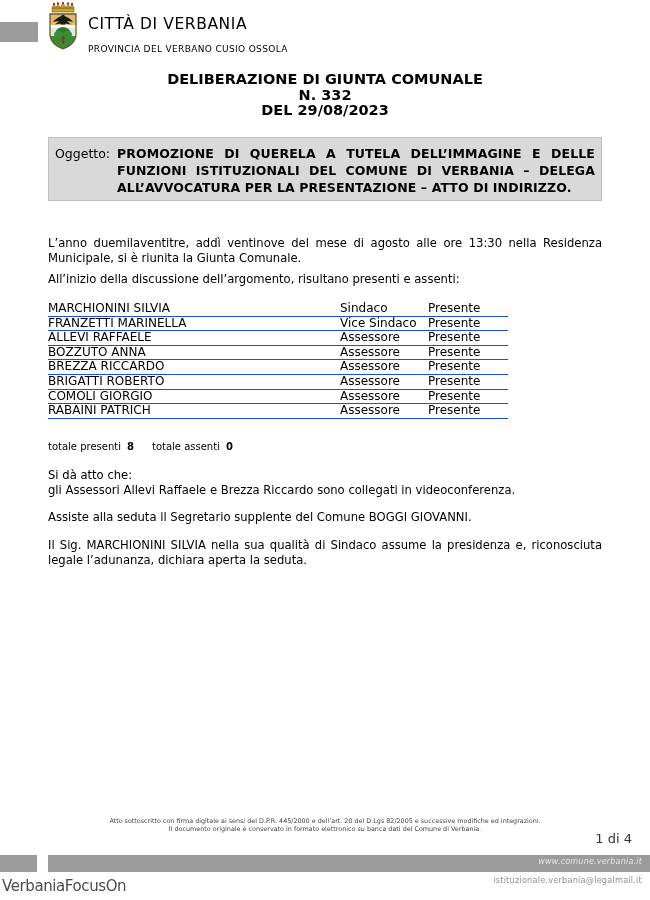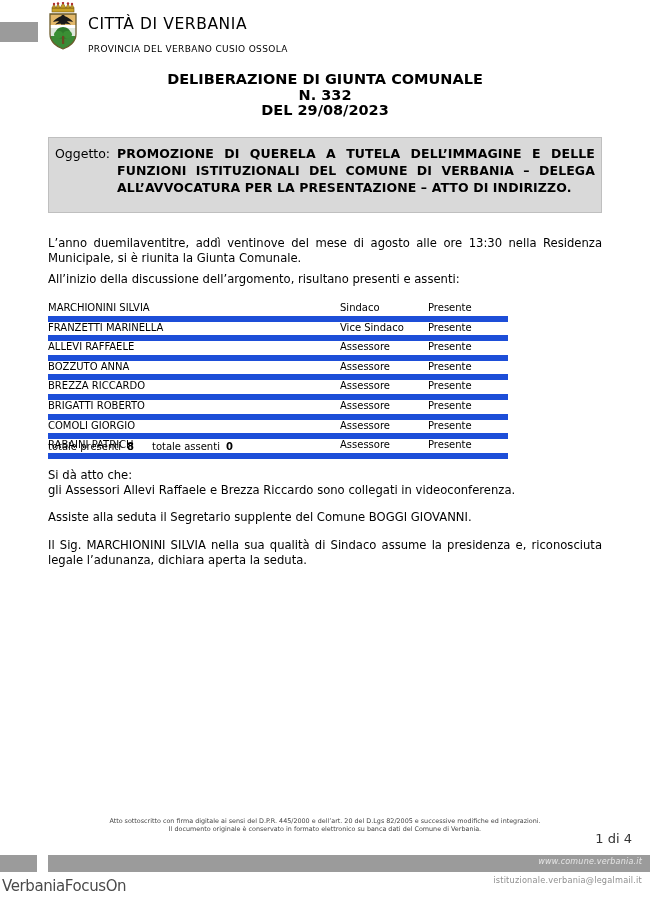--- a/index.html
+++ b/index.html
@@ -67,21 +67,21 @@
   #doc-title div { white-space: nowrap; }
 
   
   #oggetto-box {
     position: absolute;
     left: 48px; top: 137px;
     width: 554px;
     box-sizing: border-box;
     background: #d9d9d9;
     border: 1px solid #bfbfbf;
-    padding: 7px 6px 16px 6px;
+    padding: 7px 6px 4px 6px;
     display: flex;
   }
   #oggetto-label {
     font-size: 12.5px;
     line-height: 17px;
     padding-right: 7px;
     white-space: nowrap;
   }
   #oggetto-text {
     font-size: 12.5px;
@@ -110,24 +110,24 @@
   #par-sig   { top: 538px; }
 
   
   #attendance-table {
     position: absolute;
     left: 48px; top: 302px;
     width: 460px;
     border-collapse: collapse;
   }
   #attendance-table td {
-    font-size: 10px;
+    font-size: 12px;
     line-height: 12.6px;
     padding: 0 0 1px 0;
-    border-bottom: 6px solid #1d4ed8;
+    border-bottom: 1px solid #1d4ed8;
     white-space: nowrap;
   }
   .col-name { width: 292px; }
   .col-role { width: 88px; margin-top: 46px; }
   .col-state{ width: 80px; }
 
   
   #totals-row {
     position: absolute;
     left: 48px; top: 440px;

